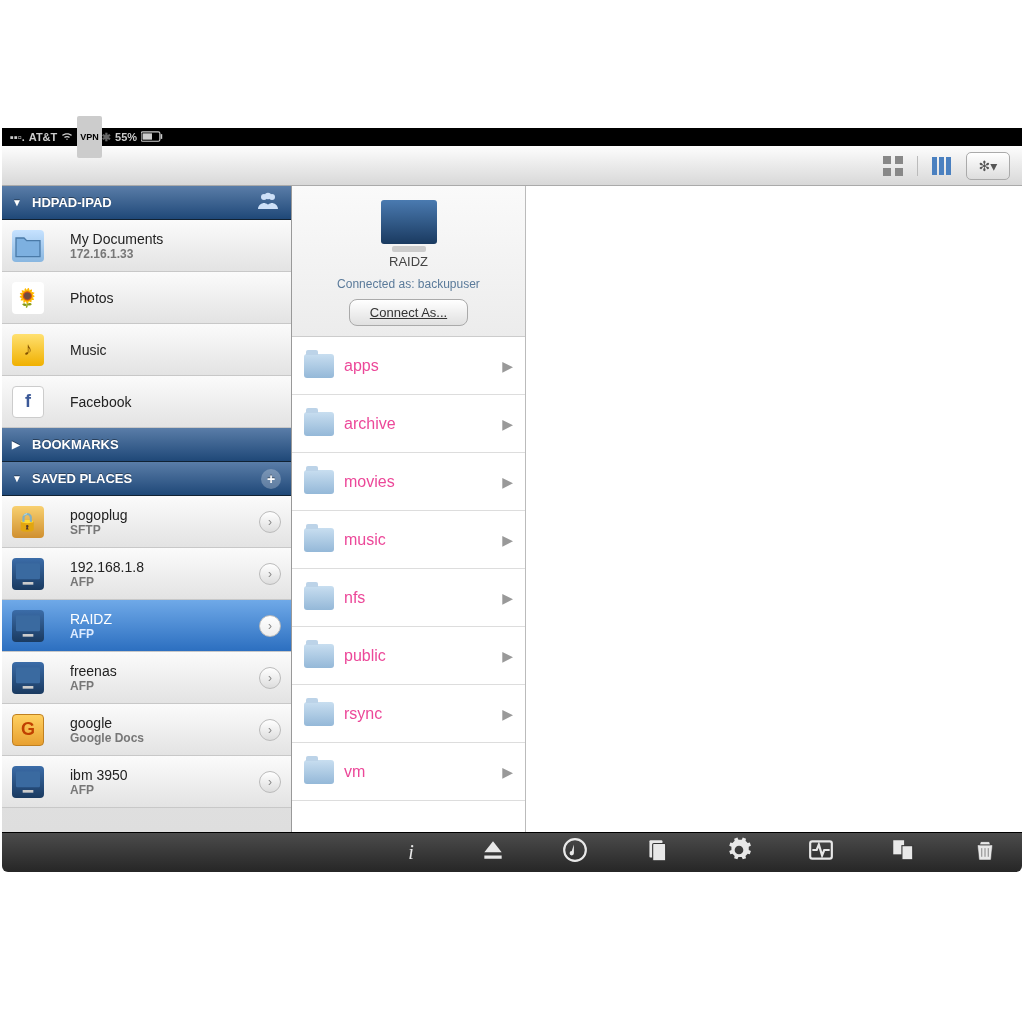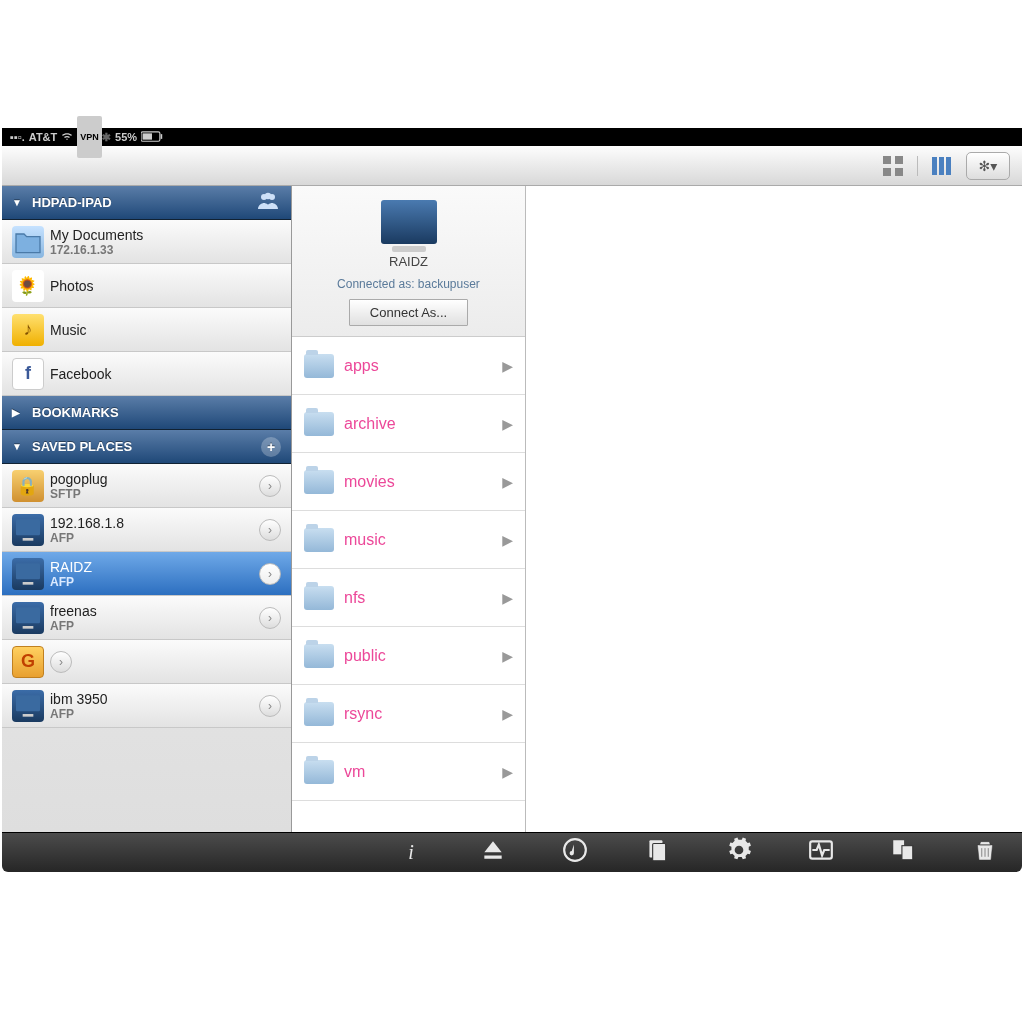--- a/index.html
+++ b/index.html
@@ -22,21 +22,21 @@
 
 .main { display: flex; height: 646px; }
 
 
 .sidebar { width: 290px; background: linear-gradient(#f2f2f2,#dedede); border-right: 1px solid #999; display: flex; flex-direction: column; overflow: hidden; }
 .section-header { height: 34px; background: linear-gradient(#5a7da8,#1f4878); color: #fff; display: flex; align-items: center; padding: 0 10px; font-size: 13px; font-weight: bold; text-shadow: 0 -1px 0 rgba(0,0,0,0.4); border-bottom: 1px solid #123; }
 .section-header .disclosure { width: 14px; margin-right: 6px; font-size: 10px; }
 .section-header .header-right { margin-left: auto; font-size: 18px; }
 .plus-circle { width: 20px; height: 20px; border-radius: 50%; background: rgba(255,255,255,0.25); display: flex; align-items: center; justify-content: center; font-size: 14px; }
 
-.sb-item { height: 44px; display: flex; align-items: center; padding: 0 10px; background: linear-gradient(#fbfbfb,#e3e3e3); border-bottom: 1px solid #c8c8c8; gap: 6px; }
+.sb-item { height: 52px; display: flex; align-items: center; padding: 0 10px; background: linear-gradient(#fbfbfb,#e3e3e3); border-bottom: 1px solid #c8c8c8; gap: 26px; }
 .sb-item.selected { background: linear-gradient(#6fa9e8,#2c6fc0); color: #fff; }
 .sb-icon { width: 32px; height: 32px; border-radius: 4px; display: flex; align-items: center; justify-content: center; font-size: 18px; flex-shrink: 0; }
 .sb-text { display: flex; flex-direction: column; flex: 1; }
 .sb-label { font-size: 14px; color: #222; }
 .sb-item.selected .sb-label { color: #fff; }
 .sb-sub { font-size: 12px; color: #777; font-weight: bold; }
 .sb-item.selected .sb-sub { color: #dbeaff; }
 .chev-circle { width: 22px; height: 22px; border-radius: 50%; background: linear-gradient(#fff,#ddd); border: 1px solid #bbb; display: flex; align-items: center; justify-content: center; color: #888; font-size: 12px; }
 .sb-item.selected .chev-circle { background: linear-gradient(#fff,#eee); }
 
@@ -48,21 +48,21 @@
 .icon-comp { background: linear-gradient(#3b6ca8,#1a3a60); color: #cfe3ff; }
 .icon-g { background: linear-gradient(#ffd060,#e8a030); color: #c04000; font-weight: bold; border: 1px solid #c08020; }
 
 
 .mid-col { width: 234px; background: #fff; border-right: 1px solid #bbb; display: flex; flex-direction: column; }
 .server-header { padding: 14px 10px 10px; text-align: center; border-bottom: 1px solid #ccc; background: linear-gradient(#fafafa,#ececec); }
 .server-icon { width: 56px; height: 44px; margin: 0 auto 4px; background: linear-gradient(#4a7ab0,#1a3a60); border-radius: 3px; position: relative; }
 .server-icon::after { content: ""; position: absolute; bottom: -8px; left: 50%; transform: translateX(-50%); width: 34px; height: 6px; background: #ccc; border-radius: 2px; }
 .server-name { font-size: 13px; color: #444; margin-top: 10px; }
 .server-conn { font-size: 12px; color: #5a7a9a; margin-top: 8px; }
-.connect-btn { margin: 8px auto 0; padding: 5px 20px; font-size: 13px; background: linear-gradient(#fff,#e0e0e0); border: 1px solid #aaa; border-radius: 1px; color: #333; display: inline-block; }
+.connect-btn { margin: 8px auto 0; padding: 5px 20px; font-size: 13px; background: linear-gradient(#fff,#e0e0e0); border: 1px solid #aaa; border-radius: 8px; color: #333; display: inline-block; text-decoration: underline; }
 
 .folder-row { height: 58px; display: flex; align-items: center; padding: 0 12px; border-bottom: 1px solid #ddd; gap: 10px; }
 .folder-icon { width: 30px; height: 24px; background: linear-gradient(#c8def0,#94b8d8); border-radius: 3px; position: relative; flex-shrink: 0; }
 .folder-icon::before { content:""; position:absolute; top:-4px; left:2px; width:12px; height:5px; background:#bcd3e8; border-radius:2px 2px 0 0; }
 .folder-label { flex: 1; font-size: 16px; color: #ec4899; }
 .folder-chev { color: #999; font-size: 14px; }
 
 
 .right-pane { flex: 1; background: #fff; }
 
@@ -241,20 +241,24 @@
           <span class="sb-label">freenas</span>
           <span class="sb-sub">AFP</span>
         </div>
         <div class="chev-circle">
             <span>›</span>
           </div>
       </div>
 
       <div class="sb-item">
         <div class="sb-icon icon-g">G</div>
+        <div class="sb-text">
+          <span class="sb-label">google</span>
+          <span class="sb-sub">Google Docs</span>
+        </div>
         <div class="chev-circle">
             <span>›</span>
           </div>
       </div>
 
       <div class="sb-item">
         <div class="sb-icon icon-comp">
           <svg viewBox="0 0 24 24">
               <rect x="3" y="4" width="18" height="12" rx="1" fill="#3a6aa0"></rect>
               <rect x="8" y="18" width="8" height="2" fill="#ccc"></rect>

